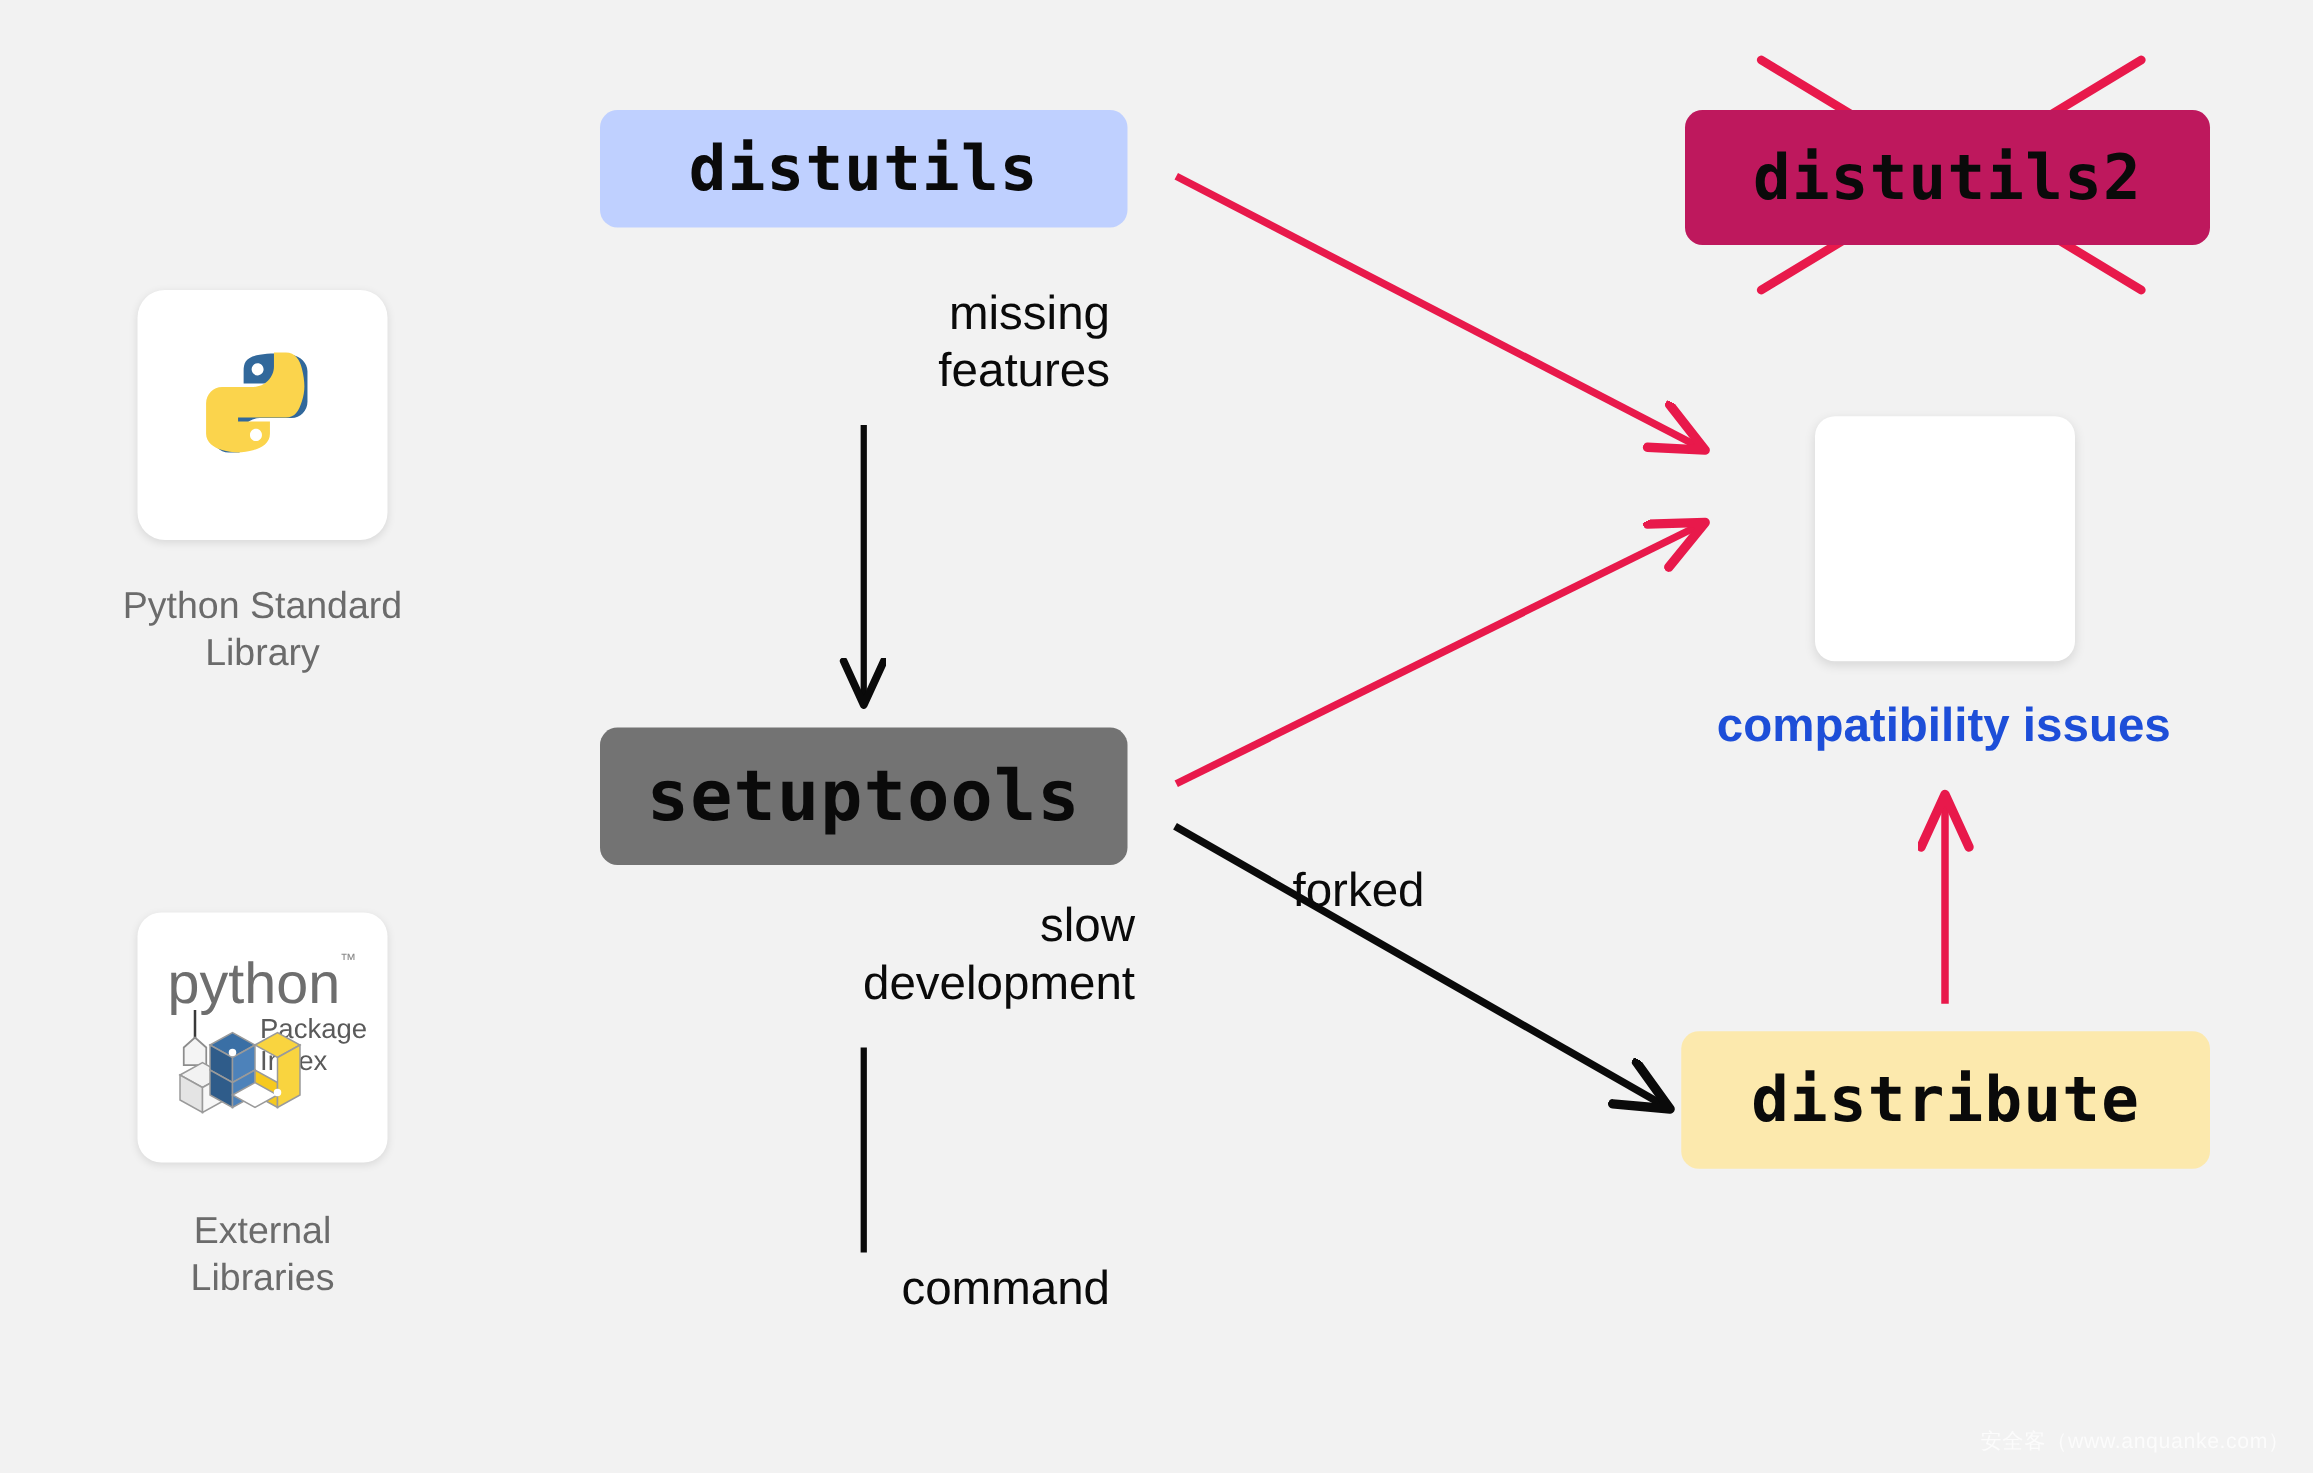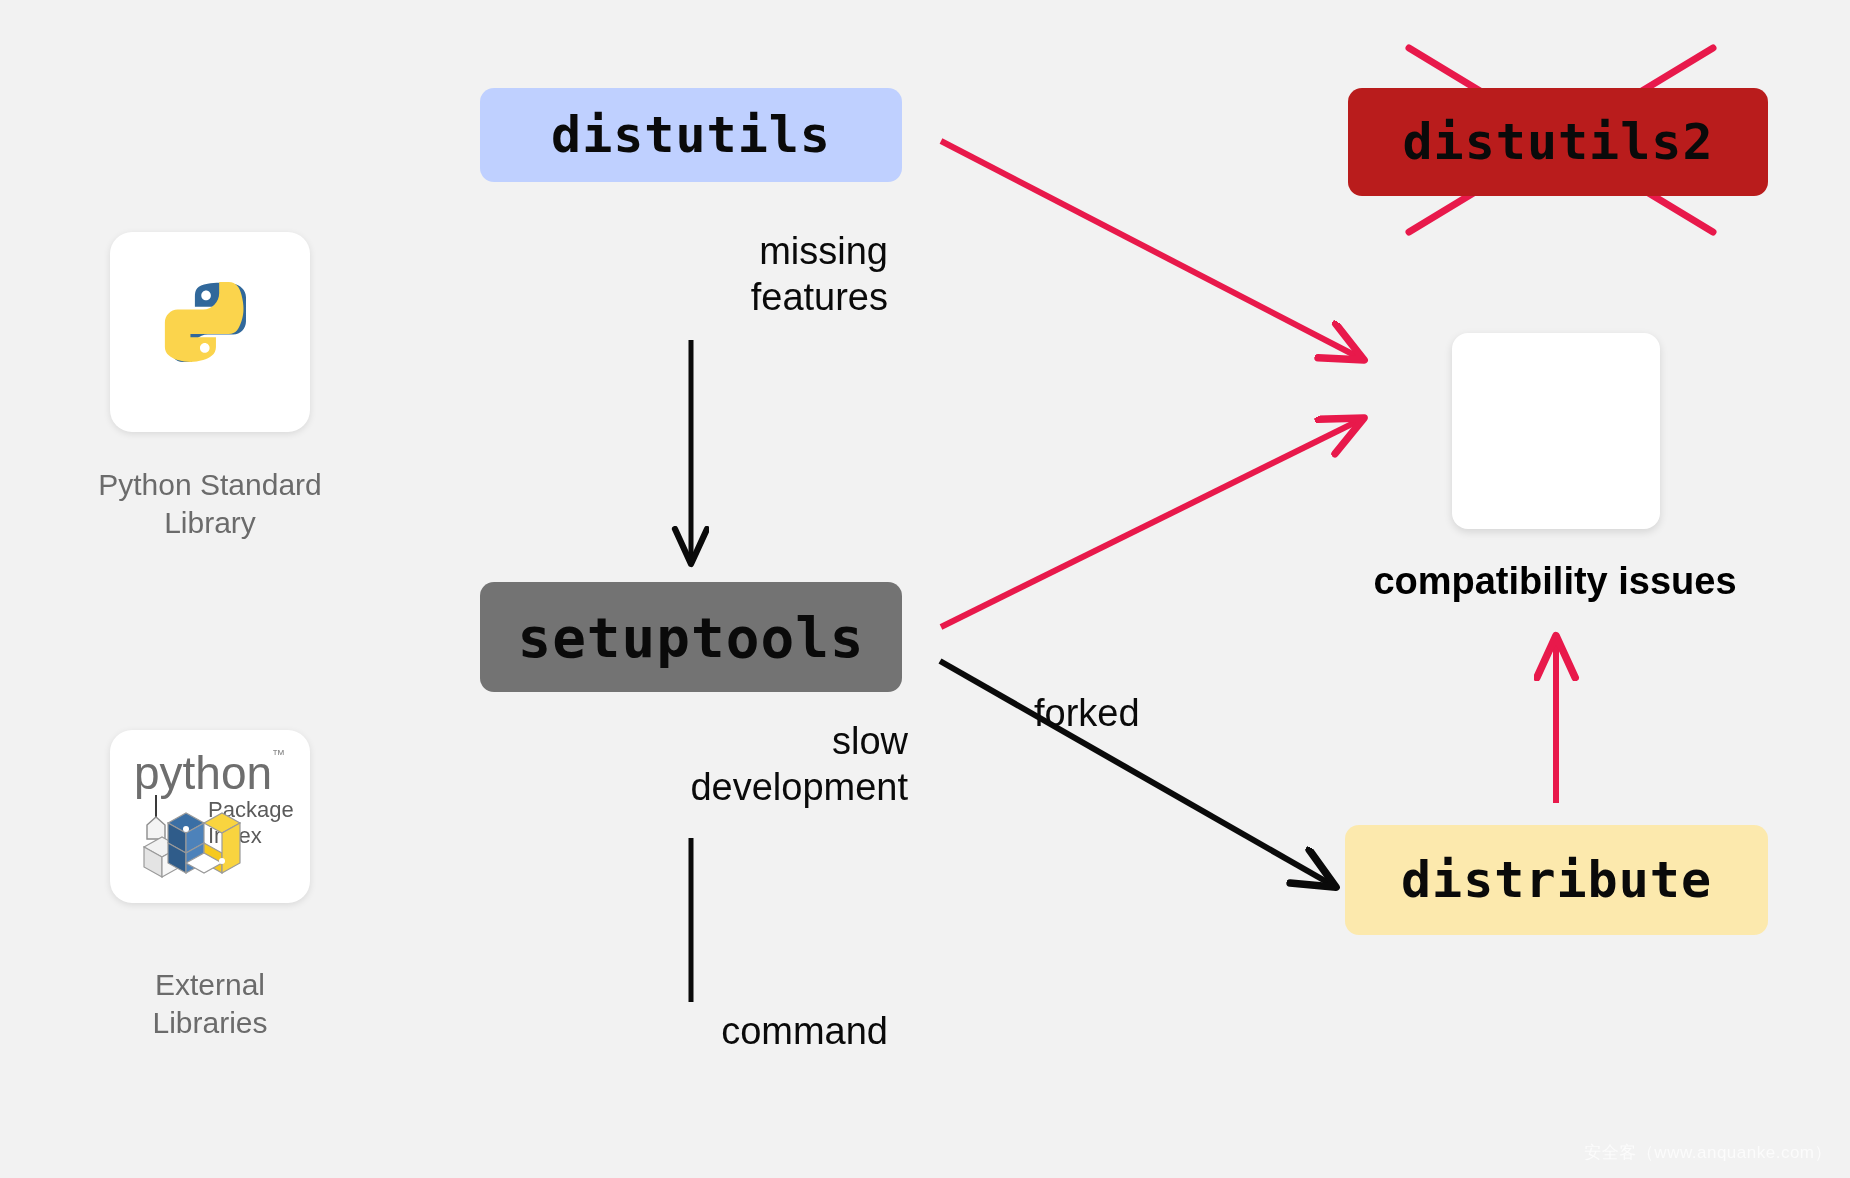--- a/index.html
+++ b/index.html
@@ -29,21 +29,21 @@
     letter-spacing: 1px;
     white-space: nowrap;
   }
   #box-distutils {
     left: 480px; top: 88px; width: 422px; height: 94px;
     background: #bfd0ff;
     font-size: 50px;
   }
   #box-distutils2 {
     left: 1348px; top: 88px; width: 420px; height: 108px;
-    background: #b91c1c;
+    background: #be185d;
     font-size: 50px;
   }
   #box-setuptools {
     left: 480px; top: 582px; width: 422px; height: 110px;
     background: #737373;
     font-size: 56px;
   }
   #box-distribute {
     left: 1345px; top: 825px; width: 423px; height: 110px;
     background: #fce9ad;
@@ -54,21 +54,21 @@
   .logo-card {
     position: absolute;
     background: #ffffff;
     border-radius: 22px;
     box-shadow: 0 2px 7px rgba(0,0,0,0.10);
     display: flex;
     align-items: center;
     justify-content: center;
   }
   #card-python   { left: 110px; top: 232px; width: 200px; height: 200px; }
-  #card-pypi     { left: 110px; top: 730px; width: 200px; height: 173px; }
+  #card-pypi     { left: 110px; top: 730px; width: 200px; height: 200px; border-radius: 19px; }
 
   .logo-caption {
     position: absolute;
     width: 320px;
     text-align: center;
     color: #6b6b6b;
     font-size: 30px;
     line-height: 1.28;
     font-family: "Liberation Sans", sans-serif;
   }
@@ -109,21 +109,21 @@
     font-size: 48px;
     font-family: "DejaVu Sans Mono", monospace;
     font-weight: bold;
     letter-spacing: 0px;
   }
 
   #lbl-compat-issues {
     position: absolute;
     left: 1330px; top: 560px; width: 450px;
     text-align: center;
-    color: #000000;
+    color: #1d4ed8;
     font-size: 38px;
     font-weight: bold;
     font-family: "Liberation Sans", sans-serif;
   }
 
   
   #edges {
     position: absolute;
     left: 0; top: 0;
     width: 1850px; height: 1178px;

